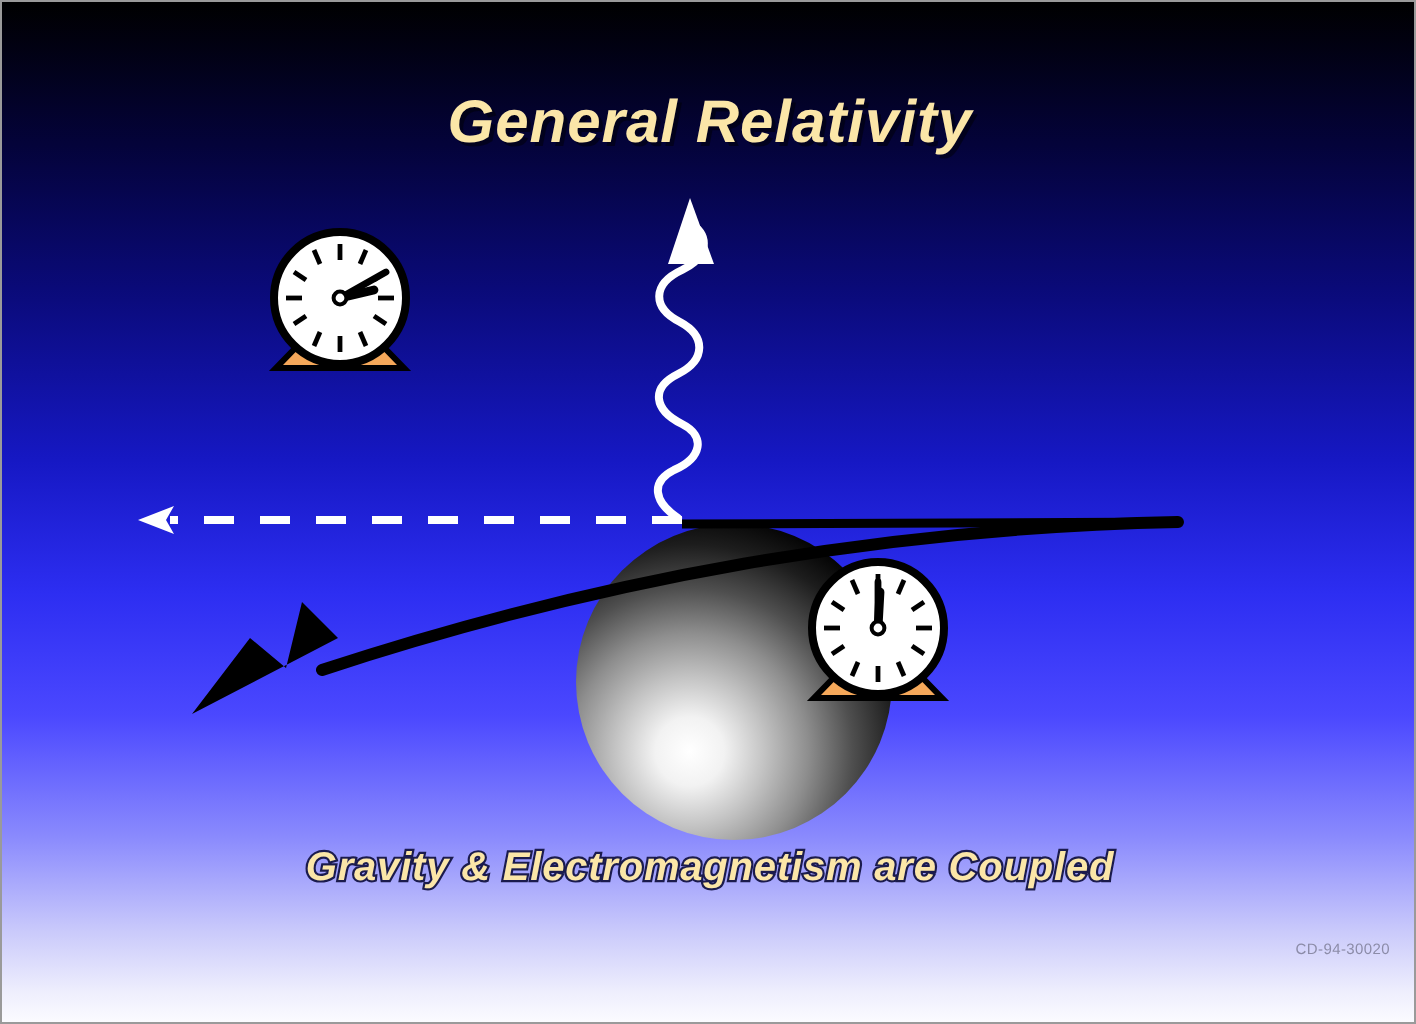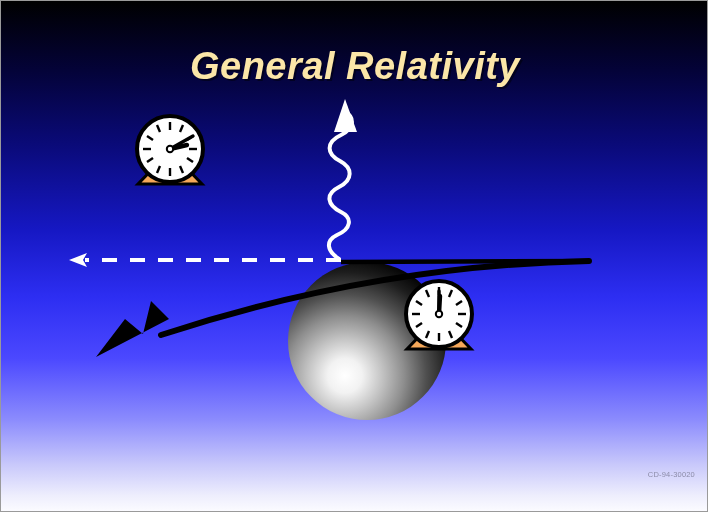--- a/index.html
+++ b/index.html
@@ -31,21 +31,21 @@
       #c9c9fb 91%,
       #eeeefd 97%,
       #fbfbff 100%);
   }
   #title {
     position: absolute;
     left: 0;
     top: 44px;
     width: 708px;
     text-align: center;
-    font-size: 38px;
+    font-size: 30px;
     font-weight: bold;
     font-style: italic;
     letter-spacing: 0.5px;
     color: #fbe6a8;
     text-shadow: 2px 2px 0 rgba(0,0,0,0.45);
     white-space: nowrap;
   }
   #subtitle {
     position: absolute;
     left: 0;
@@ -155,15 +155,16 @@
         <line x1="415" y1="300" x2="421" y2="304"></line>
         <line x1="425" y1="289" x2="428" y2="296"></line>
       </g>
       <line x1="438" y1="313" x2="438" y2="290" stroke="#000000" stroke-width="3.4" stroke-linecap="round"></line>
       <line x1="438" y1="313" x2="439" y2="295" stroke="#000000" stroke-width="4.4" stroke-linecap="round"></line>
       <circle cx="438" cy="313" r="3.2" fill="#ffffff" stroke="#000000" stroke-width="2"></circle>
     </g>
   </svg>
 
   <div id="title">General Relativity</div>
+  <div id="subtitle">Gravity &amp; Electromagnetism are Coupled</div>
   <div id="credit">CD-94-30020</div>
 
 </div>
 
 </body></html>

